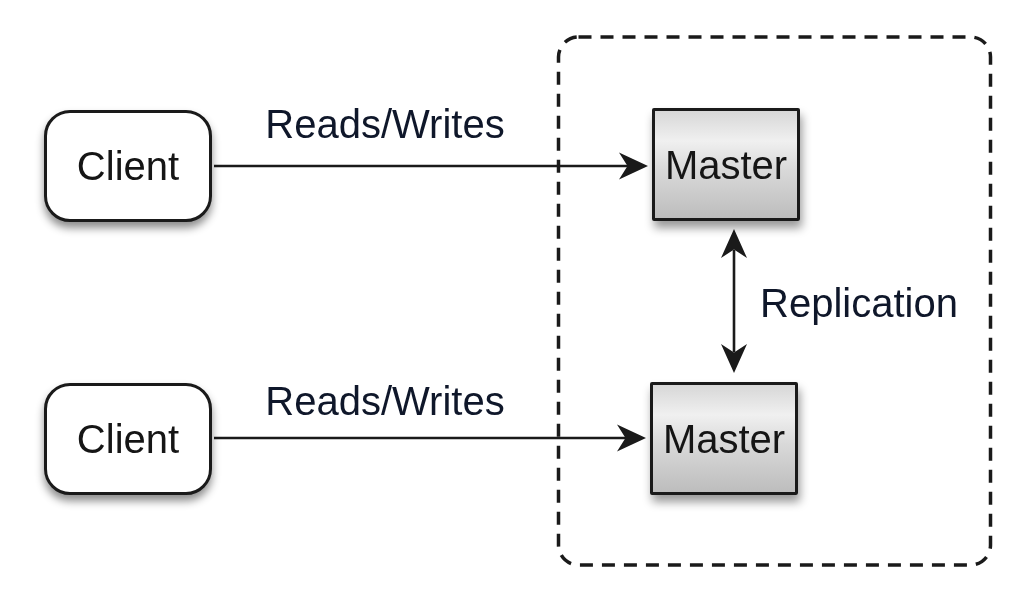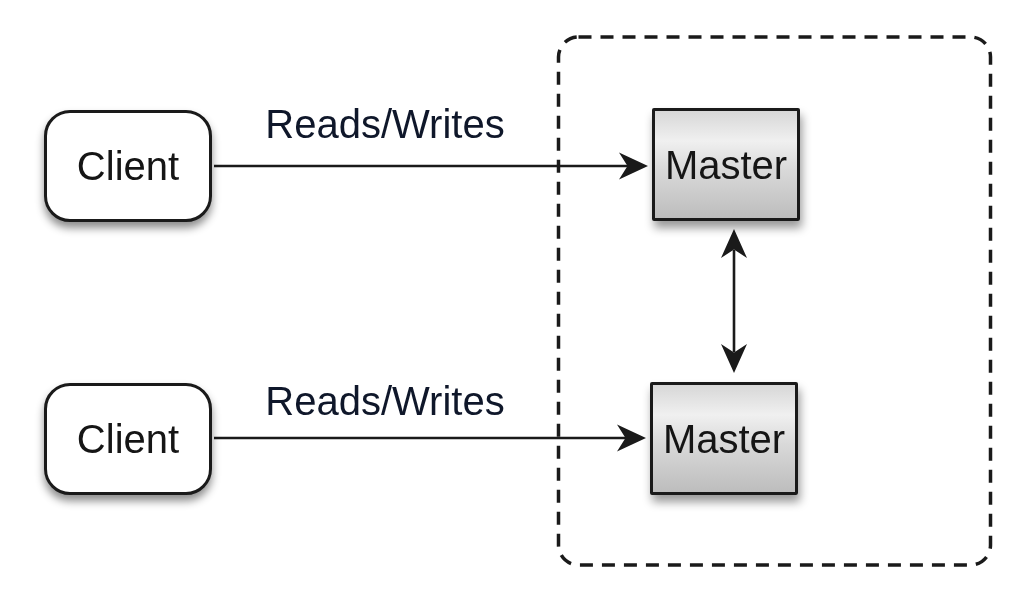--- a/index.html
+++ b/index.html
@@ -103,14 +103,15 @@
   </div>
 
   <div class="node master master-bottom">
     <span>Master</span>
   </div>
 
   <div class="edge-label label-rw-top">Reads/Writes</div>
 
   <div class="edge-label label-rw-bottom">Reads/Writes</div>
 
+  <div class="edge-label label-replication">Replication</div>
 
 </div>
 
 </body></html>

